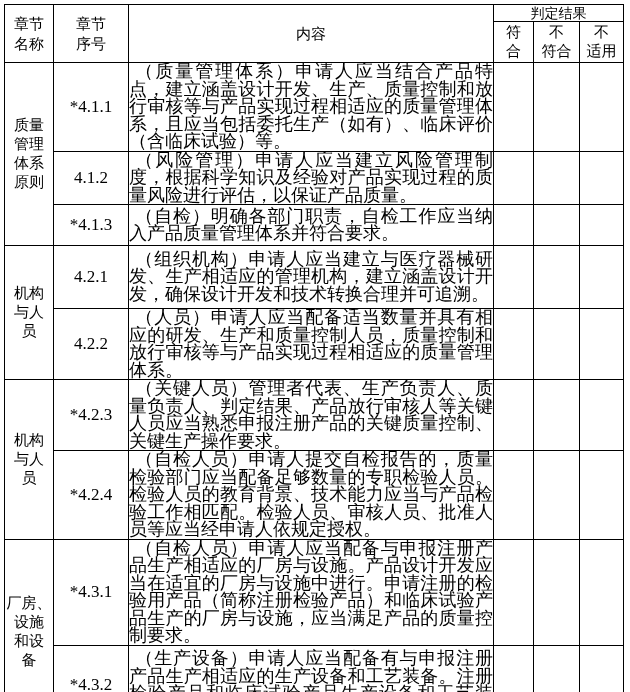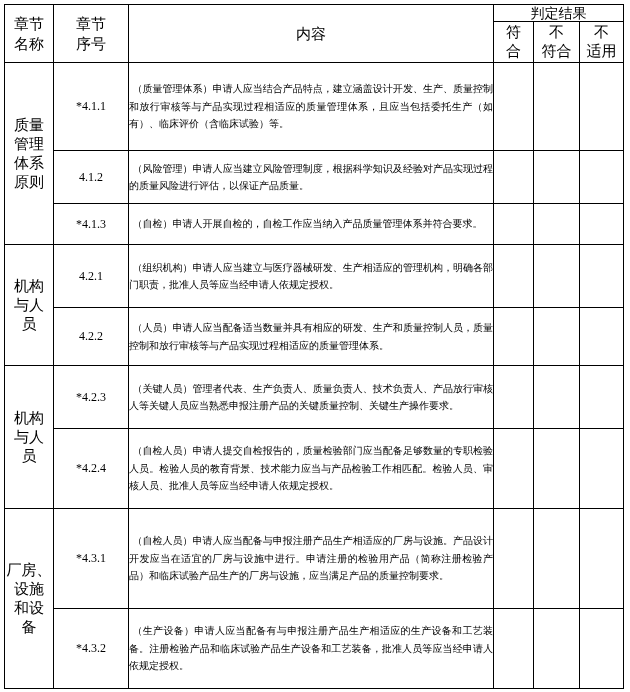--- a/index.html
+++ b/index.html
@@ -51,26 +51,26 @@
   }
   
   td.chapter {
     font-size: 15px;
     line-height: 19px;
     text-align: center;
     white-space: pre-line;
     padding: 0 2px;
   }
   td.num {
-    font-size: 12px;
+    font-size: 17px;
     text-align: center;
     padding: 0 2px;
   }
   td.content {
-    font-size: 10px;
+    font-size: 18px;
     line-height: 17.5px;
     text-align: justify;
     text-indent: 0.35em;
     padding: 0 4px;
   }
   td.blank { background: #ffffff; }
 
   
   tr.h1 { height: 17px; }
   tr.h2 { height: 41px; }
@@ -128,50 +128,50 @@
       </tr>
       <tr class="r2">
         <td class="num">4.1.2</td>
         <td class="content">（风险管理）申请人应当建立风险管理制度，根据科学知识及经验对产品实现过程的质量风险进行评估，以保证产品质量。</td>
         <td class="blank"></td>
         <td class="blank"></td>
         <td class="blank"></td>
       </tr>
       <tr class="r3">
         <td class="num">*4.1.3</td>
-        <td class="content">（自检）申请人开展自检的，自检工作应当纳入产品质量管理体系并符合要求。</td>
+        <td class="content">（自检）明确各部门职责，自检工作应当纳入产品质量管理体系并符合要求。</td>
         <td class="blank"></td>
         <td class="blank"></td>
         <td class="blank"></td>
       </tr>
 
       <tr class="r4">
         <td class="chapter" rowspan="2">机构
 与人
 员</td>
         <td class="num">4.2.1</td>
-        <td class="content">（组织机构）申请人应当建立与医疗器械研发、生产相适应的管理机构，明确各部门职责，批准人员等应当经申请人依规定授权。</td>
+        <td class="content">（组织机构）申请人应当建立与医疗器械研发、生产相适应的管理机构，建立涵盖设计开发，确保设计开发和技术转换合理并可追溯。</td>
         <td class="blank"></td>
         <td class="blank"></td>
         <td class="blank"></td>
       </tr>
       <tr class="r5">
         <td class="num">4.2.2</td>
         <td class="content">（人员）申请人应当配备适当数量并具有相应的研发、生产和质量控制人员，质量控制和放行审核等与产品实现过程相适应的质量管理体系。</td>
         <td class="blank"></td>
         <td class="blank"></td>
         <td class="blank"></td>
       </tr>
 
       <tr class="r6">
         <td class="chapter" rowspan="2">机构
 与人
 员</td>
         <td class="num">*4.2.3</td>
-        <td class="content">（关键人员）管理者代表、生产负责人、质量负责人、技术负责人、产品放行审核人等关键人员应当熟悉申报注册产品的关键质量控制、关键生产操作要求。</td>
+        <td class="content">（关键人员）管理者代表、生产负责人、质量负责人、判定结果、产品放行审核人等关键人员应当熟悉申报注册产品的关键质量控制、关键生产操作要求。</td>
         <td class="blank"></td>
         <td class="blank"></td>
         <td class="blank"></td>
       </tr>
       <tr class="r7">
         <td class="num">*4.2.4</td>
         <td class="content">（自检人员）申请人提交自检报告的，质量检验部门应当配备足够数量的专职检验人员。检验人员的教育背景、技术能力应当与产品检验工作相匹配。检验人员、审核人员、批准人员等应当经申请人依规定授权。</td>
         <td class="blank"></td>
         <td class="blank"></td>
         <td class="blank"></td>

